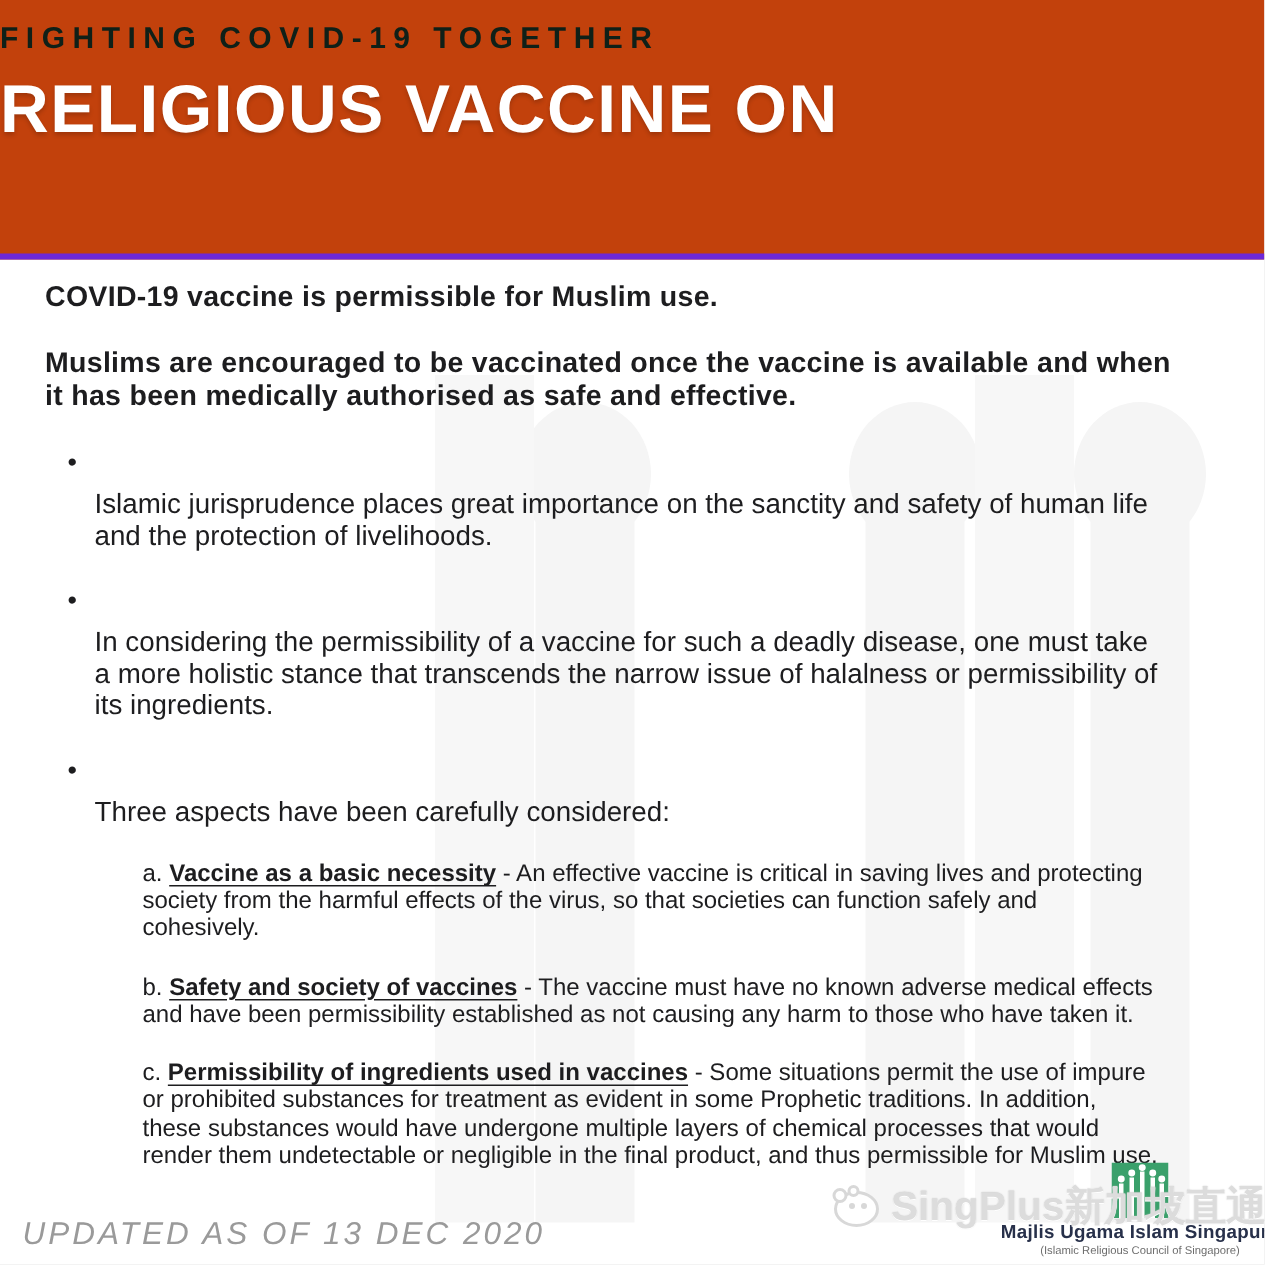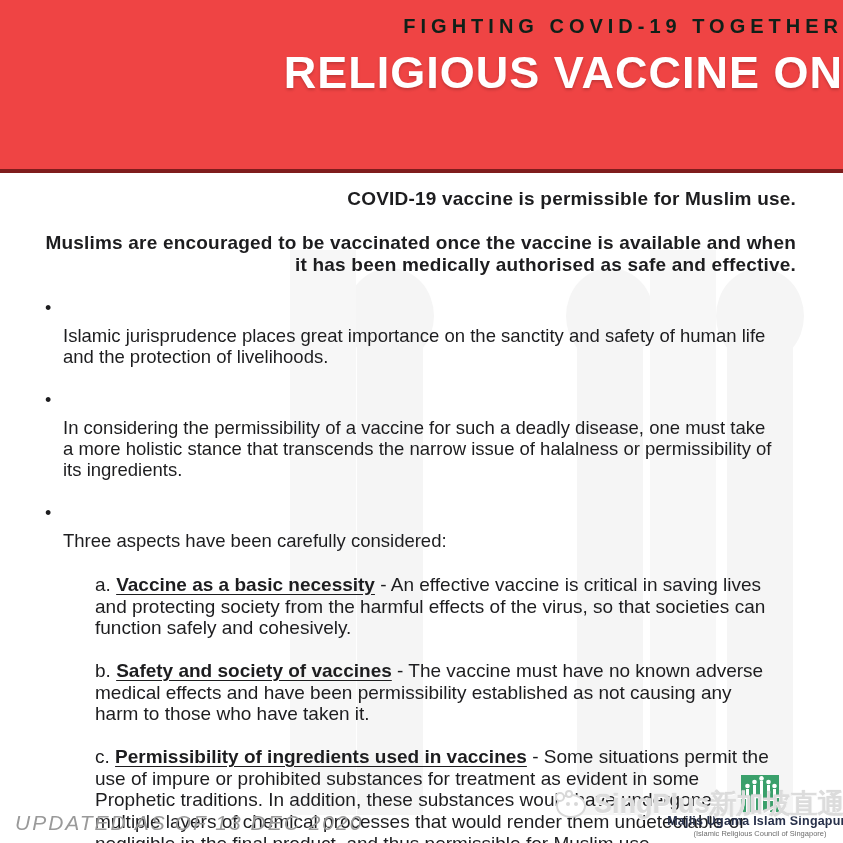--- a/index.html
+++ b/index.html
@@ -11,52 +11,52 @@
 
   
   .wm-layer{position:absolute;inset:0;pointer-events:none;}
   .wm-circle{position:absolute;width:88px;height:96px;border-radius:50%;background:#f5f5f5;top:268px;}
   .wm-bar{position:absolute;width:66px;top:330px;bottom:28px;background:#f5f5f5;}
   .wm-bar.nocap{top:250px;background:#f7f7f7;}
 
   
   .header{
     position:absolute;top:0;left:0;right:0;height:169px;
-    background:#ef4444;text-align:right;
-    border-bottom:4px solid #7f1d1d;
+    background:#c2410c;text-align:left;
+    border-bottom:4px solid #6d28d9;
   }
   .kicker{
     margin-top:15px;font-size:20px;font-weight:700;letter-spacing:5px;
     color:#0f2018;
   }
   .title{margin-top:10px;line-height:50px;}
   .t-line{
     display:block;font-size:45px;font-weight:800;letter-spacing:1px;color:#ffffff;
     text-shadow:0 2px 3px rgba(0,0,0,0.18);
   }
 
   
   .content{position:absolute;top:188px;left:30px;width:784px;}
   .statement{
     margin:0 0 22px 0;font-size:19px;font-weight:700;letter-spacing:0.2px;
-    line-height:1.15;max-width:766px;text-align:right;
+    line-height:1.15;max-width:766px;
   }
   .section-heading{
     margin:0 0 24px 0;font-size:19px;font-weight:700;
     text-decoration:underline;text-underline-offset:3px;
   }
   .bullet-list{list-style:none;margin:0;padding:0;}
   .bullet-item{
     display:flex;margin:0 0 23px 0;font-size:18.5px;font-weight:500;
     line-height:1.14;
   }
   .dot{width:33px;flex:none;padding-left:15px;box-sizing:border-box;font-size:18px;}
   .bullet-text{max-width:716px;margin-top:27px;}
   .aspects{margin-left:65px;width:678px;}
-  .aspect{margin:0 0 21px 0;font-size:19px;font-weight:500;line-height:1.14;}
+  .aspect{margin:0 0 21px 0;font-size:16px;font-weight:500;line-height:1.14;}
   .aspect-heading{
     font-weight:700;text-decoration:underline;text-underline-offset:3px;
   }
 
   
   .updated{
     position:absolute;left:15px;bottom:8px;font-size:21px;font-style:italic;
     letter-spacing:2px;color:#9a9a9a;
   }
   .singplus{

